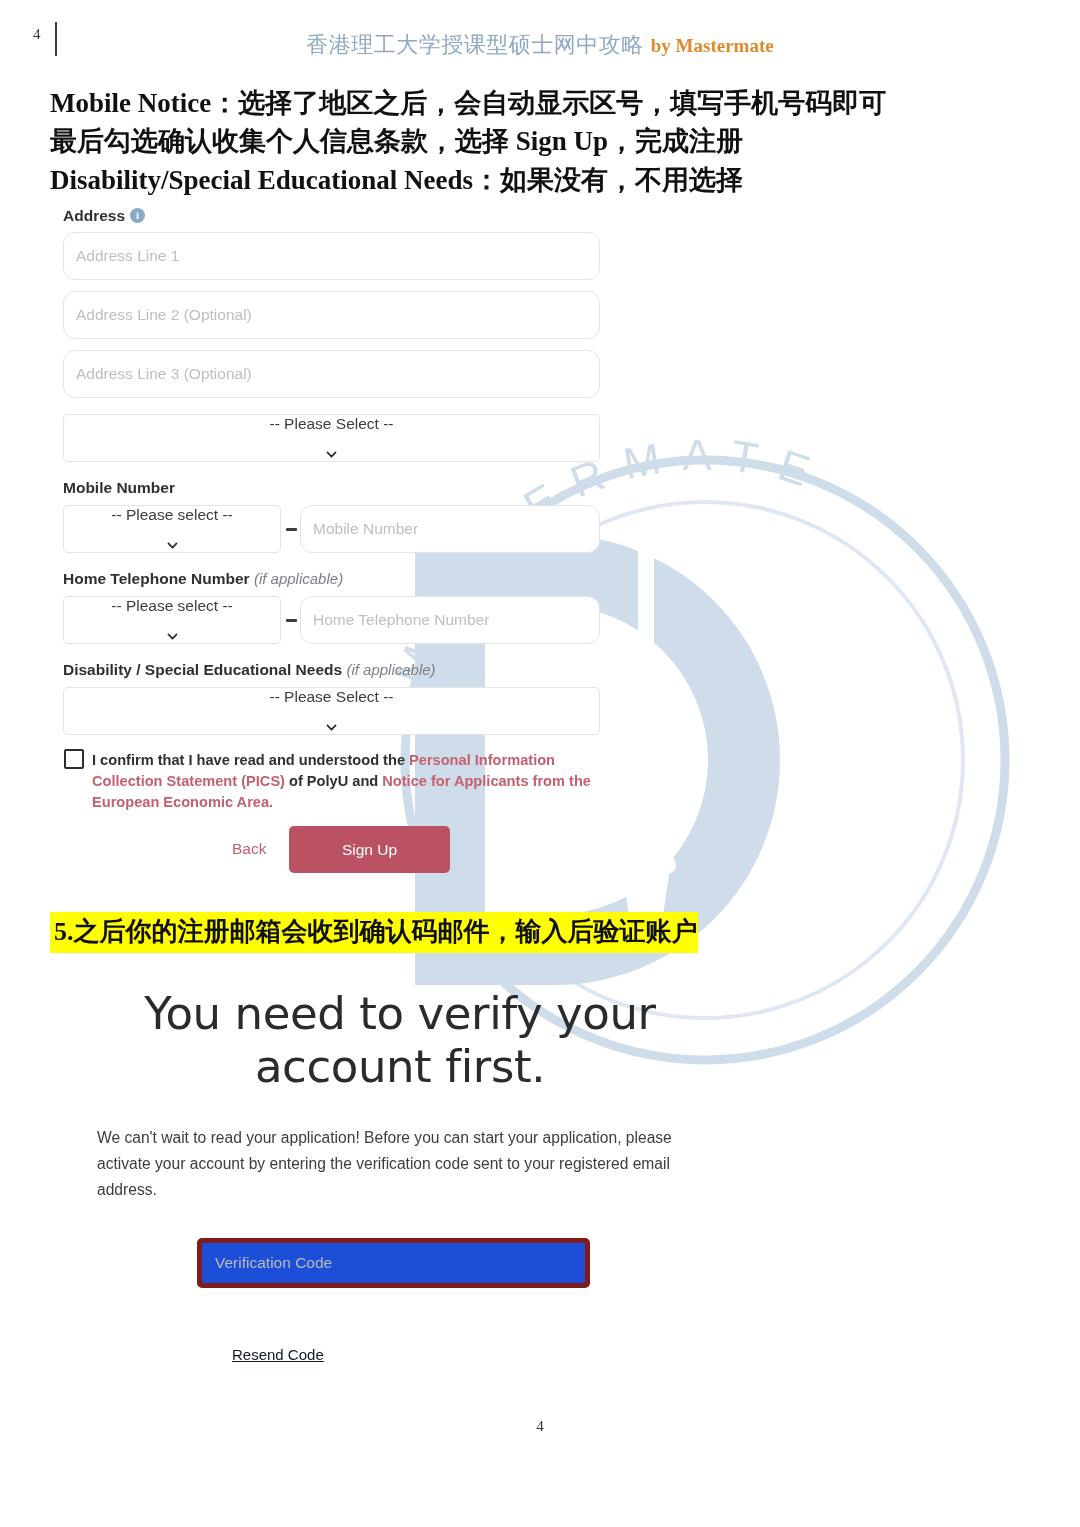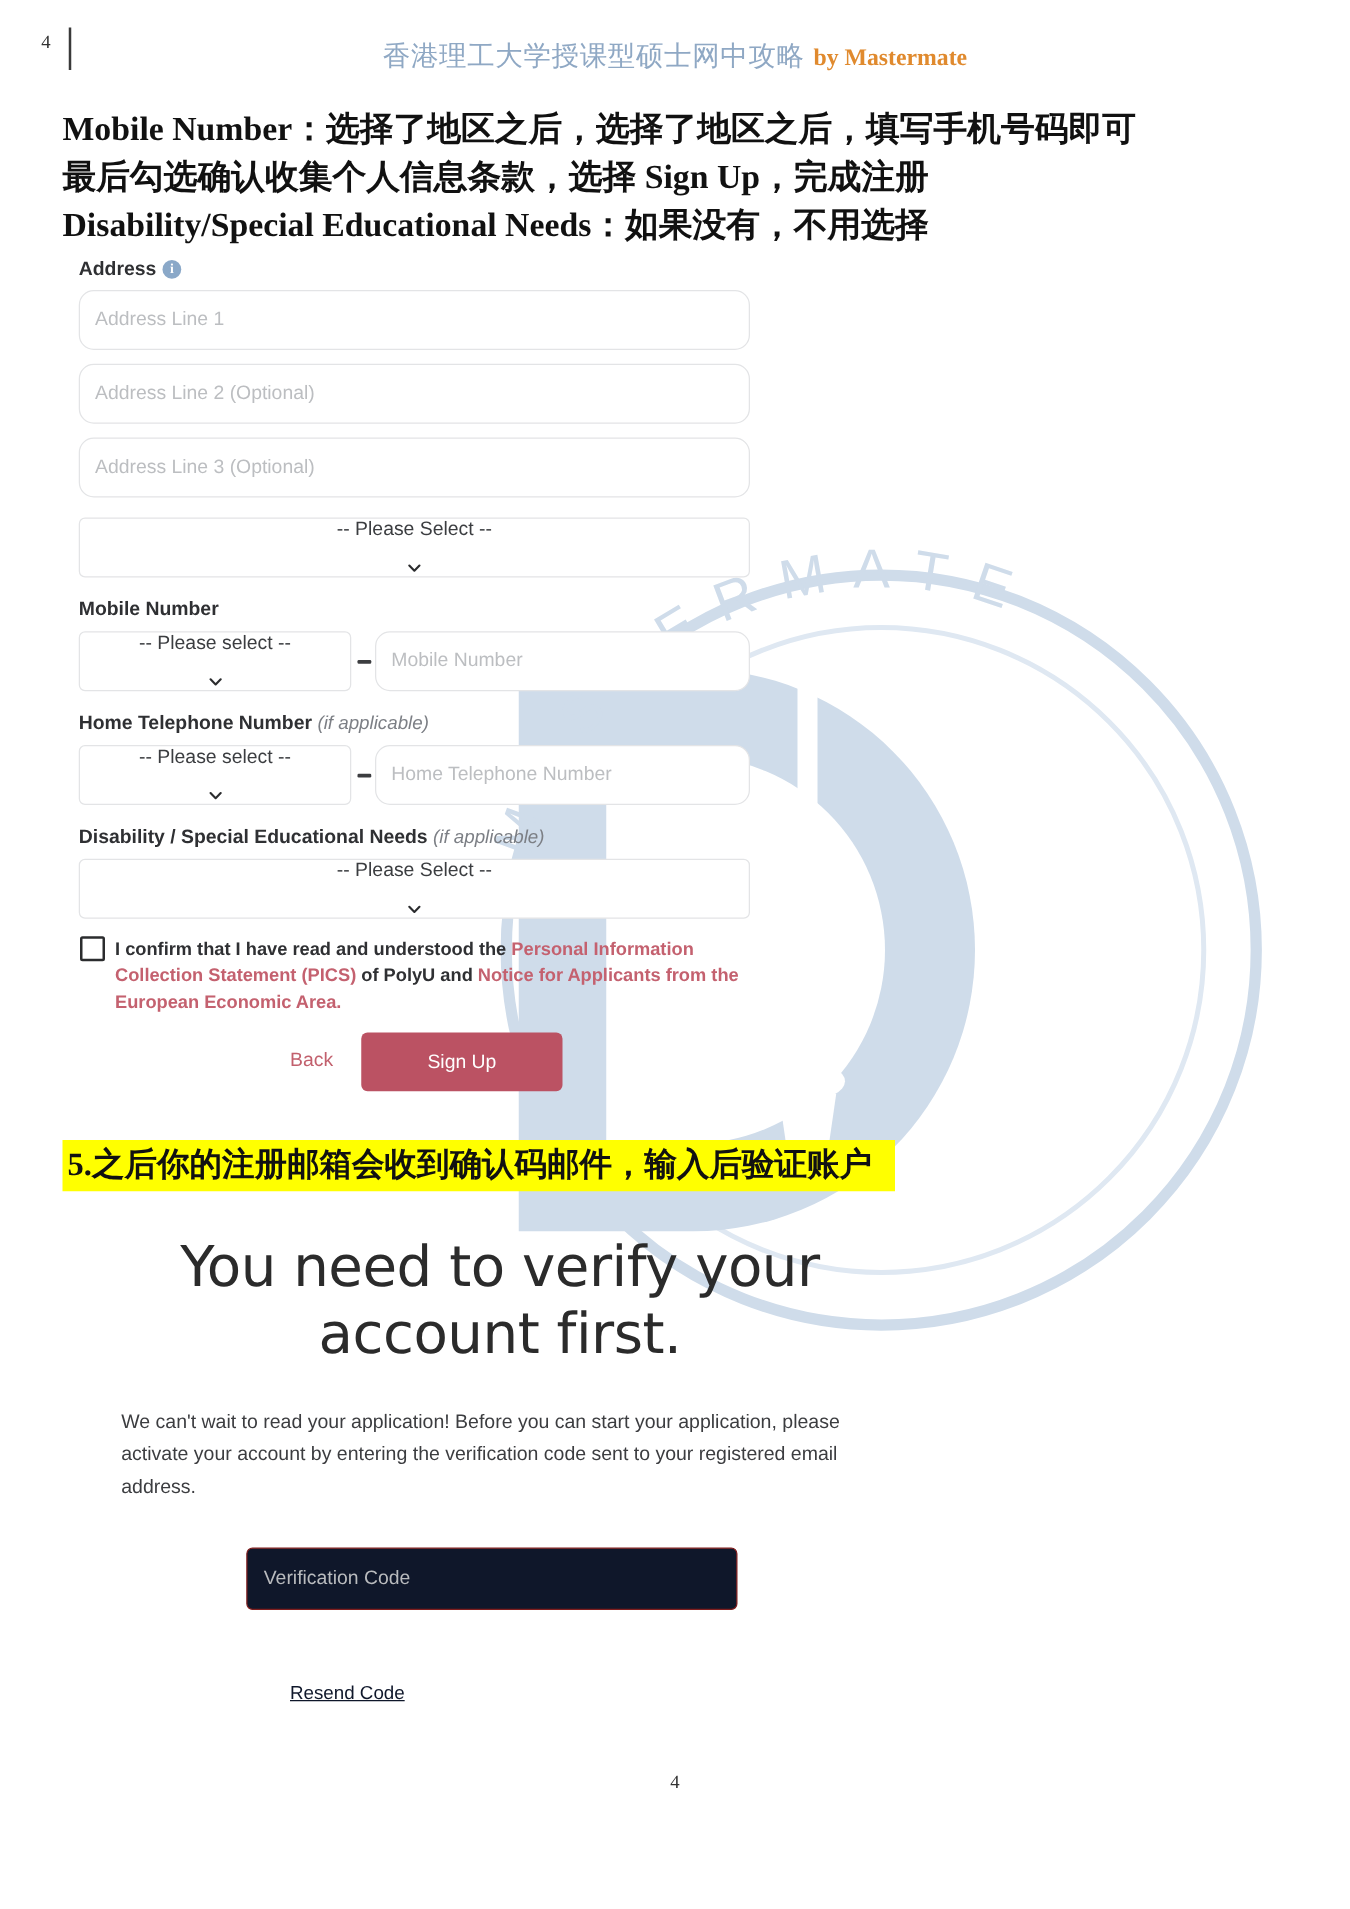--- a/index.html
+++ b/index.html
@@ -91,40 +91,40 @@
   }
   .btn-signup{
     position:absolute;box-sizing:border-box;background:#bb5263;color:#fff;
     border-radius:5px;font-size:15.5px;
     display:flex;align-items:center;justify-content:center;
   }
 
   
   .hl-line{
     position:absolute;left:50px;top:912px;z-index:3;
-    background:#ffff00;padding:2px 18px 4px 4px;
+    background:#ffff00;padding:2px 0 4px 4px;
     font-family:"Liberation Serif","DejaVu Serif",serif;
     font-weight:bold;font-size:26px;color:#111;white-space:nowrap;
   }
 
   
   .verify-block{position:absolute;left:0;top:960px;width:1080px;height:450px;z-index:2;}
   .verify-title{
     position:absolute;left:110px;top:28px;width:580px;text-align:center;
     font-size:45px;line-height:1.17;color:#2b2b2b;font-weight:400;
     font-family:"DejaVu Sans","Liberation Sans",sans-serif;
     letter-spacing:-0.4px;
   }
   .verify-para{
     position:absolute;left:97px;top:165px;width:595px;
     font-size:15.6px;line-height:1.66;color:#3c3d40;
   }
   .verify-input{
     position:absolute;left:197px;top:278px;width:393px;height:50px;
-    box-sizing:border-box;background:#0f172a;border:1px solid #7f1d1d;border-radius:5px;
+    box-sizing:border-box;background:#1d4ed8;border:5px solid #7f1d1d;border-radius:5px;
     display:flex;align-items:center;padding:0 13px;font-size:15.5px;color:#b9bbbe;
   }
   .resend{
     position:absolute;left:232px;top:386px;font-size:15px;color:#0f172a;
     text-decoration:underline;
     text-align:right;
   }
   .btn-verify{
     position:absolute;left:342px;top:1321px;width:213px;height:51px;
     box-sizing:border-box;background:#bb5263;color:#fff;border-radius:6px;
@@ -176,21 +176,21 @@
   </div>
 
   <div class="hdr-pagenum">4</div>
   <div class="hdr-caret"></div>
 
   <div class="hdr-title-wrap">
     <span class="hdr-title-cn">香港理工大学授课型硕士网中攻略</span><span class="hdr-title-en">by Mastermate</span>
   </div>
 
   <div class="intro">
-    <div>Mobile Number：选择了地区之后，选择了地区之后，填写手机号码即可</div>
+    <div>Mobile Notice：选择了地区之后，会自动显示区号，填写手机号码即可</div>
     <div>最后勾选确认收集个人信息条款，选择 Sign Up，完成注册</div>
     <div>Disability/Special Educational Needs：如果没有，不用选择</div>
   </div>
 
   <div class="form-block">
 
     <div class="lbl" style="left:63px;top:11px;">
       <span>Address</span><span class="info-icon">i</span>
     </div>
 

